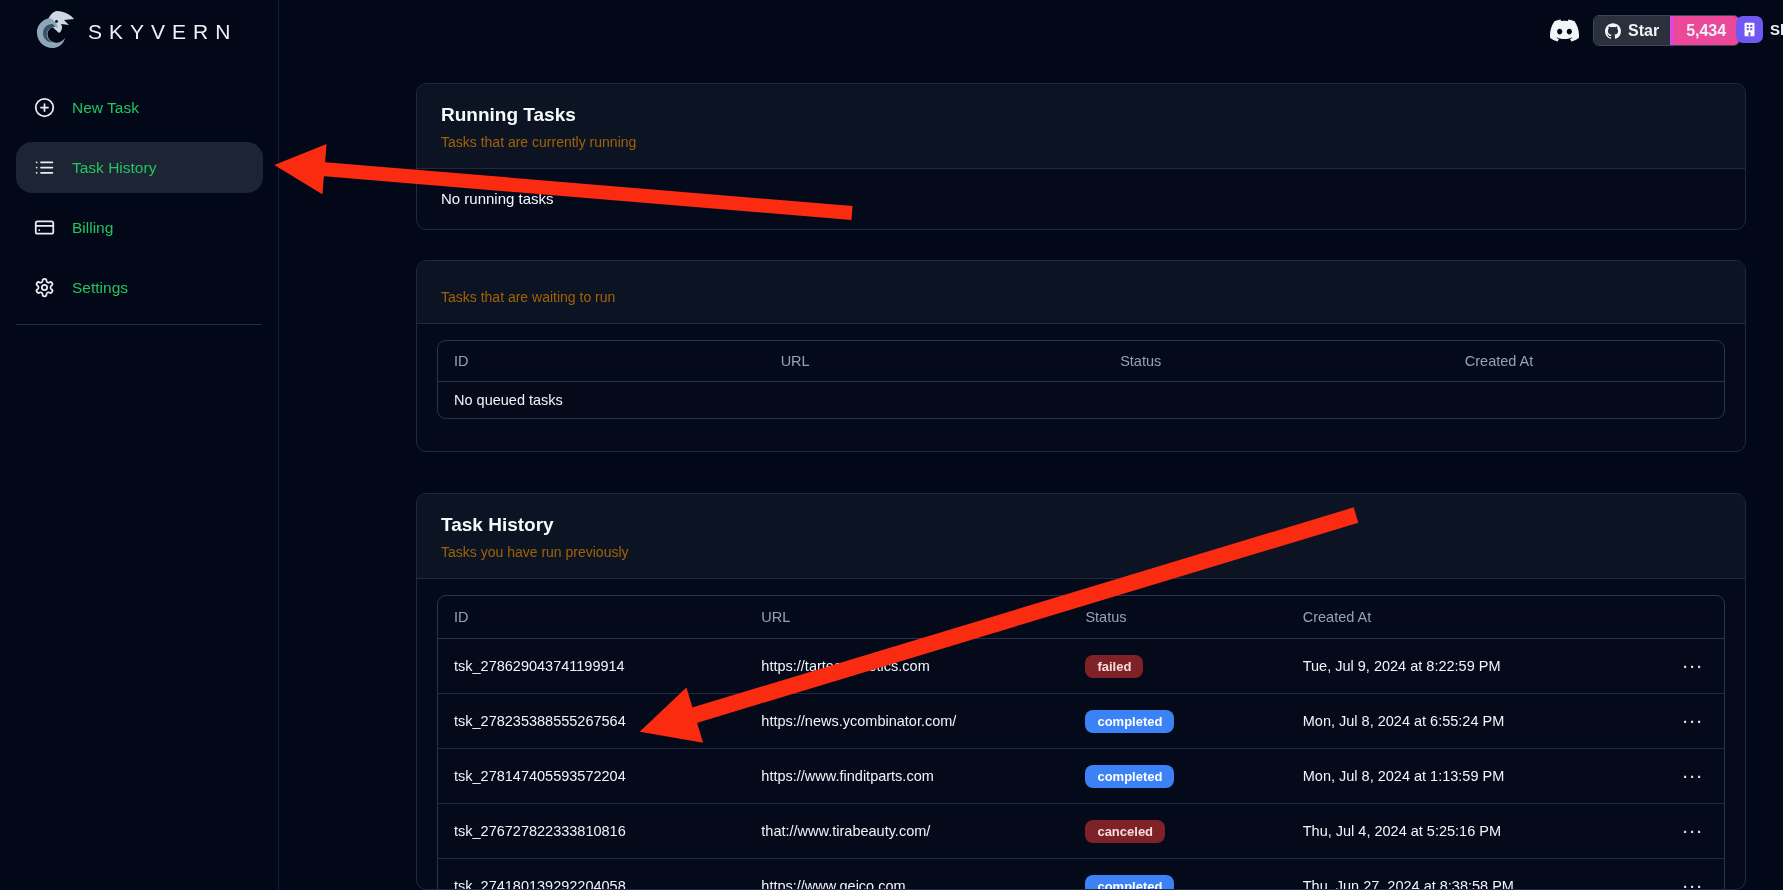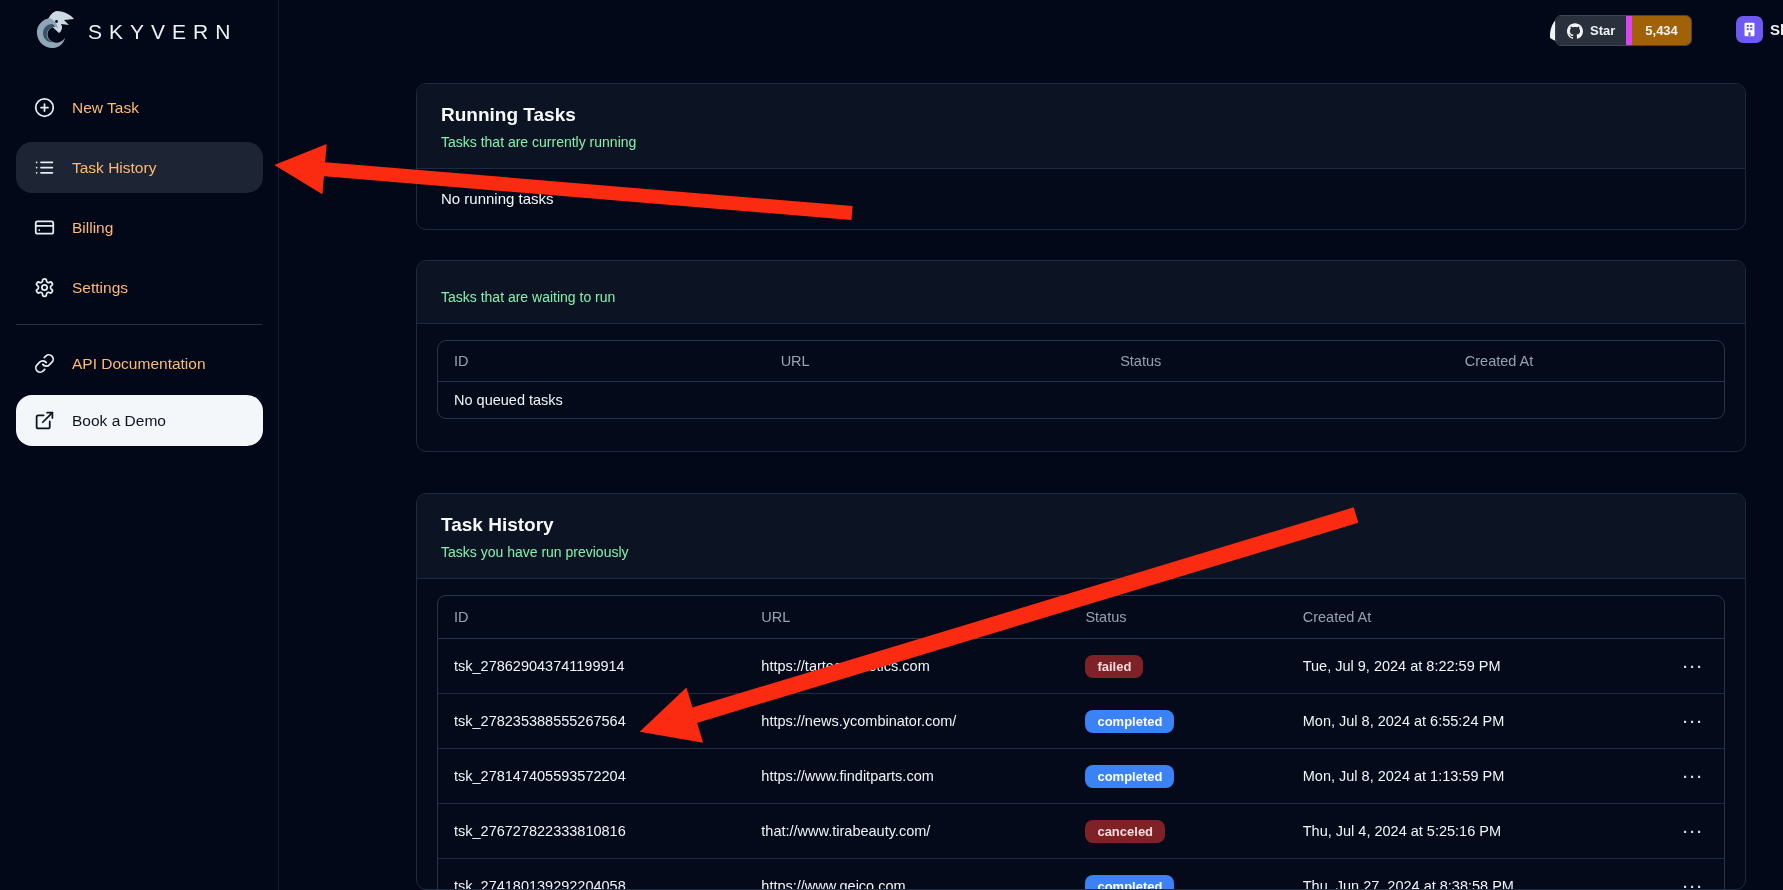--- a/index.html
+++ b/index.html
@@ -7,47 +7,47 @@
           font-family:"Liberation Sans", sans-serif;-webkit-font-smoothing:antialiased;}
 
   
   .sidebar{position:absolute;left:0;top:0;width:278px;height:890px;border-right:1px solid #141e33;}
   .logo{position:absolute;left:28px;top:7px;display:flex;align-items:center;gap:12px;}
   .logo-mark{width:48px;height:50px;}
   .logo-text{font-size:21px;letter-spacing:7px;color:#eef2f7;font-weight:500;}
   .nav{position:absolute;left:16px;right:15px;top:82px;display:flex;flex-direction:column;gap:9px;}
   .nav2{position:absolute;left:16px;right:15px;top:338px;display:flex;flex-direction:column;gap:6px;}
   .nav-item{height:51px;border-radius:16px;display:flex;align-items:center;gap:17px;padding:0 18px;
-            color:#fdba74;font-size:15.5px;cursor:pointer;box-sizing:border-box;}
+            color:#22c55e;font-size:15.5px;cursor:pointer;box-sizing:border-box;}
   .nav-item.active{background:#1d2434;}
   .nav-item.light{background:#f4f7fa;color:#0c1322;}
   .nav-item svg{width:21px;height:21px;flex:0 0 auto;stroke:#e8edf3;fill:none;stroke-width:2;
                 stroke-linecap:round;stroke-linejoin:round;}
   .nav-item.light svg{stroke:#0c1322;}
   .separator{position:absolute;left:16px;right:16px;top:324px;height:1px;background:#232e42;}
 
   
   .discord{position:absolute;left:1550px;top:16px;width:29px;height:29px;cursor:pointer;}
-  .gh{position:absolute;left:1555px;top:15px;height:29px;display:flex;border:1px solid #3d4654;
-      border-radius:6px;overflow:hidden;font-size:13px;font-weight:700;color:#f0f3f6;cursor:pointer;}
+  .gh{position:absolute;left:1593px;top:15px;height:29px;display:flex;border:1px solid #3d4654;
+      border-radius:6px;overflow:hidden;font-size:16px;font-weight:700;color:#f0f3f6;cursor:pointer;}
   .gh-star{display:flex;align-items:center;gap:7px;padding:0 11px;background:#2a313c;}
-  .gh-count{display:flex;align-items:center;padding:0 13px;background:#a16207;border-left:6px solid #d946ef;text-align:center;}
+  .gh-count{display:flex;align-items:center;padding:0 13px;background:#ec4899;border-left:3px solid #d946ef;text-align:center;}
   .avatar{position:absolute;left:1736px;top:16px;width:27px;height:27px;border-radius:7px;background:#6f59f2;
           display:flex;align-items:center;justify-content:center;cursor:pointer;}
   .org-label{position:absolute;left:1770px;top:21px;font-size:15px;font-weight:600;color:#eef2f7;white-space:nowrap;}
 
   
   .card{position:absolute;left:416px;width:1330px;background:#040a19;border:1px solid #1e2a40;
         border-radius:10px;overflow:hidden;box-sizing:border-box;}
   #card-running{top:83px;height:147px;}
   #card-queued{top:260px;height:192px;}
   #card-history{top:493px;height:397px;}
   .card-h{background:#0c1423;border-bottom:1px solid #1e2a40;padding:20px 24px 18px;}
   .card-title{font-size:19px;font-weight:700;color:#f7fafc;}
-  .card-sub{margin-top:8px;font-size:14px;color:#86efac;}
+  .card-sub{margin-top:8px;font-size:14px;color:#a16207;}
   .card-body{padding:16px 20px;}
   .card-body.simple{padding:21px 24px;font-size:15px;color:#f4f7fa;}
 
   .itable{border:1px solid #28334d;border-radius:9px;overflow:hidden;}
   .thead{display:grid;align-items:center;height:40px;border-bottom:1px solid #28334d;
          color:#96a2b3;font-size:14.5px;}
   #card-history .thead{height:42px;}
   .queued-grid{grid-template-columns:25.4% 26.4% 26.8% 21.4%;}
   .history-grid{grid-template-columns:23.9% 25.2% 16.9% 26% 8%;}
   .cell{padding:0 16px;white-space:nowrap;overflow:hidden;}
@@ -105,37 +105,20 @@
         <svg viewBox="0 0 24 24">
             <path d="M12.22 2h-.44a2 2 0 0 0-2 2v.18a2 2 0 0 1-1 1.73l-.43.25a2 2 0 0 1-2 0l-.15-.08a2 2 0 0 0-2.73.73l-.22.38a2 2 0 0 0 .73 2.73l.15.1a2 2 0 0 1 1 1.72v.51a2 2 0 0 1-1 1.74l-.15.09a2 2 0 0 0-.73 2.73l.22.38a2 2 0 0 0 2.73.73l.15-.08a2 2 0 0 1 2 0l.43.25a2 2 0 0 1 1 1.73V20a2 2 0 0 0 2 2h.44a2 2 0 0 0 2-2v-.18a2 2 0 0 1 1-1.73l.43-.25a2 2 0 0 1 2 0l.15.08a2 2 0 0 0 2.73-.73l.22-.39a2 2 0 0 0-.73-2.73l-.15-.08a2 2 0 0 1-1-1.74v-.5a2 2 0 0 1 1-1.74l.15-.09a2 2 0 0 0 .73-2.73l-.22-.38a2 2 0 0 0-2.73-.73l-.15.08a2 2 0 0 1-2 0l-.43-.25a2 2 0 0 1-1-1.73V4a2 2 0 0 0-2-2z"></path>
             <circle cx="12" cy="12" r="3"></circle>
           </svg>
         <span>Settings</span>
       </div>
     </div>
 
     <div class="separator"></div>
 
-    <div class="nav2">
-      <div class="nav-item">
-        <svg viewBox="0 0 24 24">
-            <path d="M10 13a5 5 0 0 0 7.54.54l3-3a5 5 0 0 0-7.07-7.07l-1.72 1.71"></path>
-            <path d="M14 11a5 5 0 0 0-7.54-.54l-3 3a5 5 0 0 0 7.07 7.07l1.71-1.71"></path>
-          </svg>
-        <span>API Documentation</span>
-      </div>
-      <div class="nav-item light">
-        <svg viewBox="0 0 24 24">
-            <path d="M15 3h6v6"></path>
-            <path d="M10 14 21 3"></path>
-            <path d="M18 13v6a2 2 0 0 1-2 2H5a2 2 0 0 1-2-2V8a2 2 0 0 1 2-2h6"></path>
-          </svg>
-        <span>Book a Demo</span>
-      </div>
-    </div>
   </div>
 
   <svg class="discord" viewBox="0 0 24 24">
     <path fill="#f2f5f8" d="M20.317 4.37a19.79 19.79 0 0 0-4.885-1.515.074.074 0 0 0-.079.037c-.21.375-.444.865-.608 1.25a18.27 18.27 0 0 0-5.487 0 12.64 12.64 0 0 0-.617-1.25.077.077 0 0 0-.079-.037A19.736 19.736 0 0 0 3.677 4.37a.07.07 0 0 0-.032.028C.533 9.046-.32 13.58.099 18.058a.082.082 0 0 0 .031.056 19.9 19.9 0 0 0 5.993 3.03.078.078 0 0 0 .084-.028c.462-.63.873-1.295 1.226-1.994a.076.076 0 0 0-.041-.106 13.1 13.1 0 0 1-1.872-.892.077.077 0 0 1-.008-.128c.126-.094.252-.192.372-.291a.074.074 0 0 1 .078-.01c3.928 1.793 8.18 1.793 12.061 0a.074.074 0 0 1 .079.009c.12.099.246.198.373.293a.077.077 0 0 1-.006.127 12.3 12.3 0 0 1-1.873.892.077.077 0 0 0-.041.106c.36.698.772 1.363 1.225 1.993a.076.076 0 0 0 .084.029 19.84 19.84 0 0 0 6.002-3.03.077.077 0 0 0 .032-.055c.5-5.177-.838-9.674-3.549-13.66a.06.06 0 0 0-.031-.029zM8.02 15.33c-1.183 0-2.157-1.085-2.157-2.419 0-1.333.956-2.419 2.157-2.419 1.21 0 2.176 1.096 2.157 2.42 0 1.333-.956 2.418-2.157 2.418zm7.975 0c-1.183 0-2.157-1.085-2.157-2.419 0-1.333.955-2.419 2.157-2.419 1.21 0 2.176 1.096 2.157 2.42 0 1.333-.946 2.418-2.157 2.418z"></path>
   </svg>
 
   <div class="gh">
     <span class="gh-star">
       <svg width="16" height="16" viewBox="0 0 24 24">
           <path fill="#f2f5f8" d="M12 .297c-6.63 0-12 5.373-12 12 0 5.303 3.438 9.8 8.205 11.385.6.113.82-.258.82-.577 0-.285-.01-1.04-.015-2.04-3.338.724-4.042-1.61-4.042-1.61C4.422 18.07 3.633 17.7 3.633 17.7c-1.087-.744.084-.729.084-.729 1.205.084 1.838 1.236 1.838 1.236 1.07 1.835 2.809 1.305 3.495.998.108-.776.417-1.305.76-1.605-2.665-.3-5.466-1.332-5.466-5.93 0-1.31.465-2.38 1.235-3.22-.135-.303-.54-1.523.105-3.176 0 0 1.005-.322 3.3 1.23.96-.267 1.98-.399 3-.405 1.02.006 2.04.138 3 .405 2.28-1.552 3.285-1.23 3.285-1.23.645 1.653.24 2.873.12 3.176.765.84 1.23 1.91 1.23 3.22 0 4.61-2.805 5.625-5.475 5.92.42.36.81 1.096.81 2.22 0 1.606-.015 2.896-.015 3.286 0 .315.21.69.825.57C20.565 22.092 24 17.592 24 12.297c0-6.627-5.373-12-12-12"></path>

